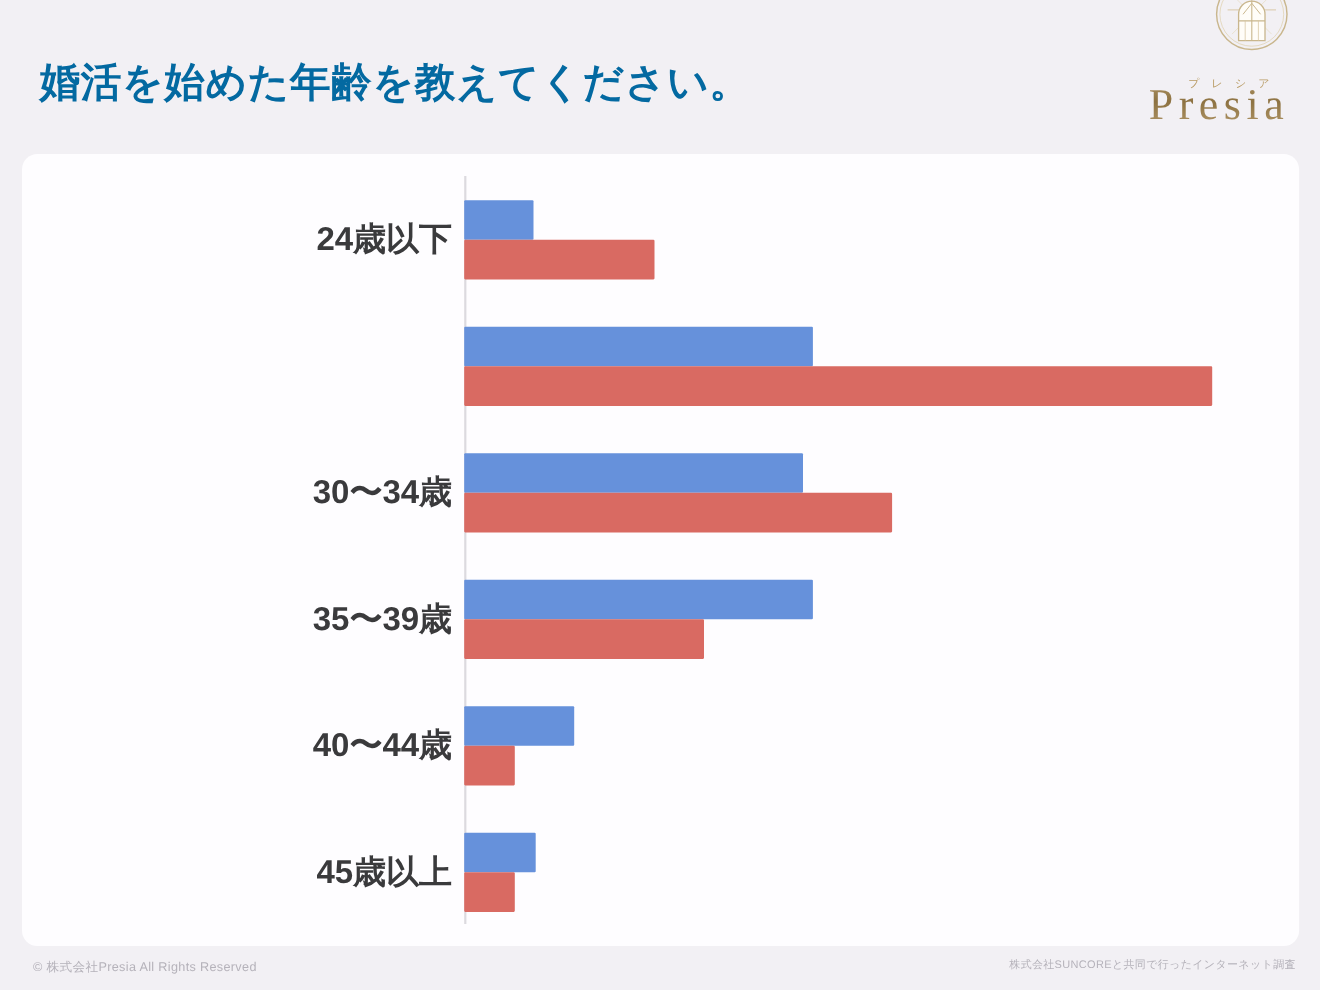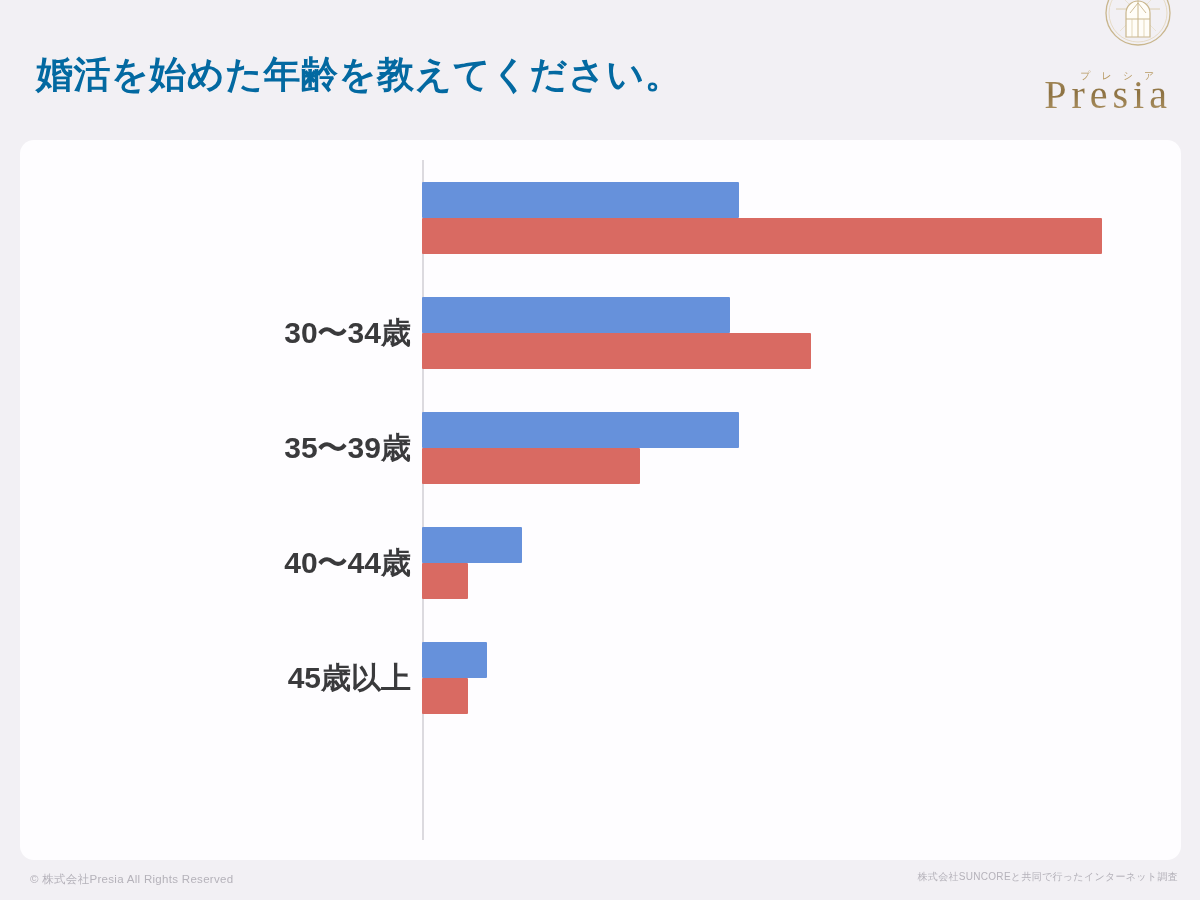--- a/index.html
+++ b/index.html
@@ -214,20 +214,27 @@
       <span class="logo-text">Presia</span>
     </span>
   </div>
 </div>
 
 <div class="card">
   <div class="chart">
     <div class="axis-line"></div>
     <div class="rows">
         <div class="row">
+          <div class="row-label">24歳以下</div>
+          <div class="bars">
+            <div class="bar bar-blue" style="background: rgb(102, 145, 219); width: 63.3636px;"></div>
+            <div class="bar bar-red" style="background: rgb(217, 106, 98); width: 173.091px;"></div>
+          </div>
+        </div>
+        <div class="row">
           <div class="bars">
             <div class="bar bar-blue" style="background: rgb(102, 145, 219); width: 316.818px;"></div>
             <div class="bar bar-red" style="background: rgb(217, 106, 98); width: 680px;"></div>
           </div>
         </div>
         <div class="row">
           <div class="row-label">30〜34歳</div>
           <div class="bars">
             <div class="bar bar-blue" style="background: rgb(102, 145, 219); width: 307.545px;"></div>
             <div class="bar bar-red" style="background: rgb(217, 106, 98); width: 389.455px;"></div>

